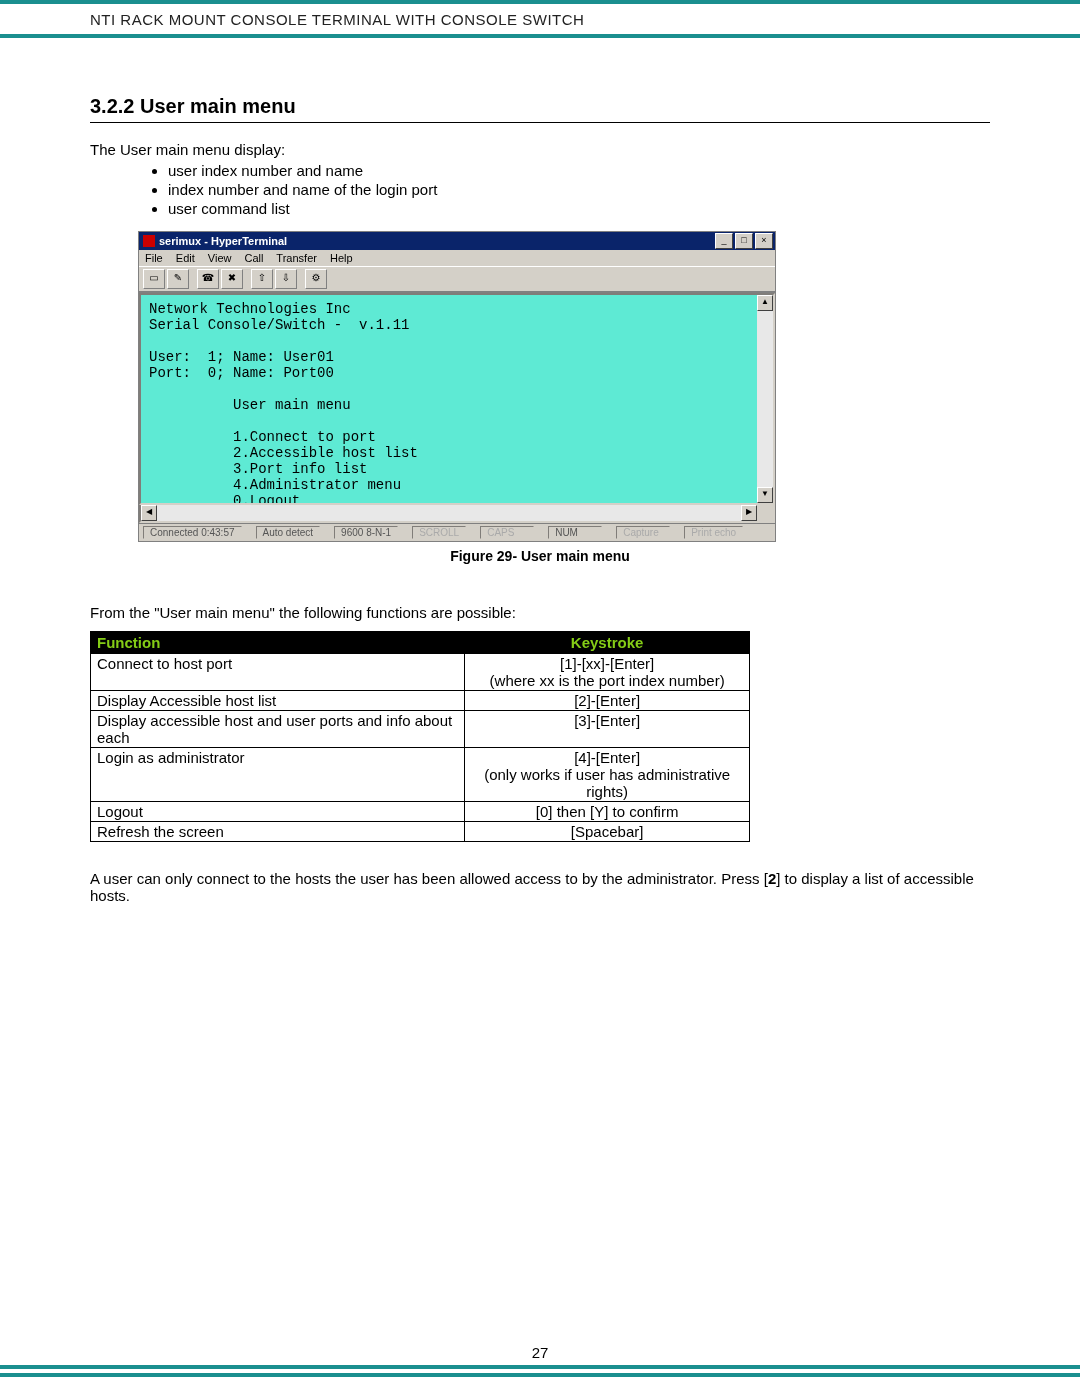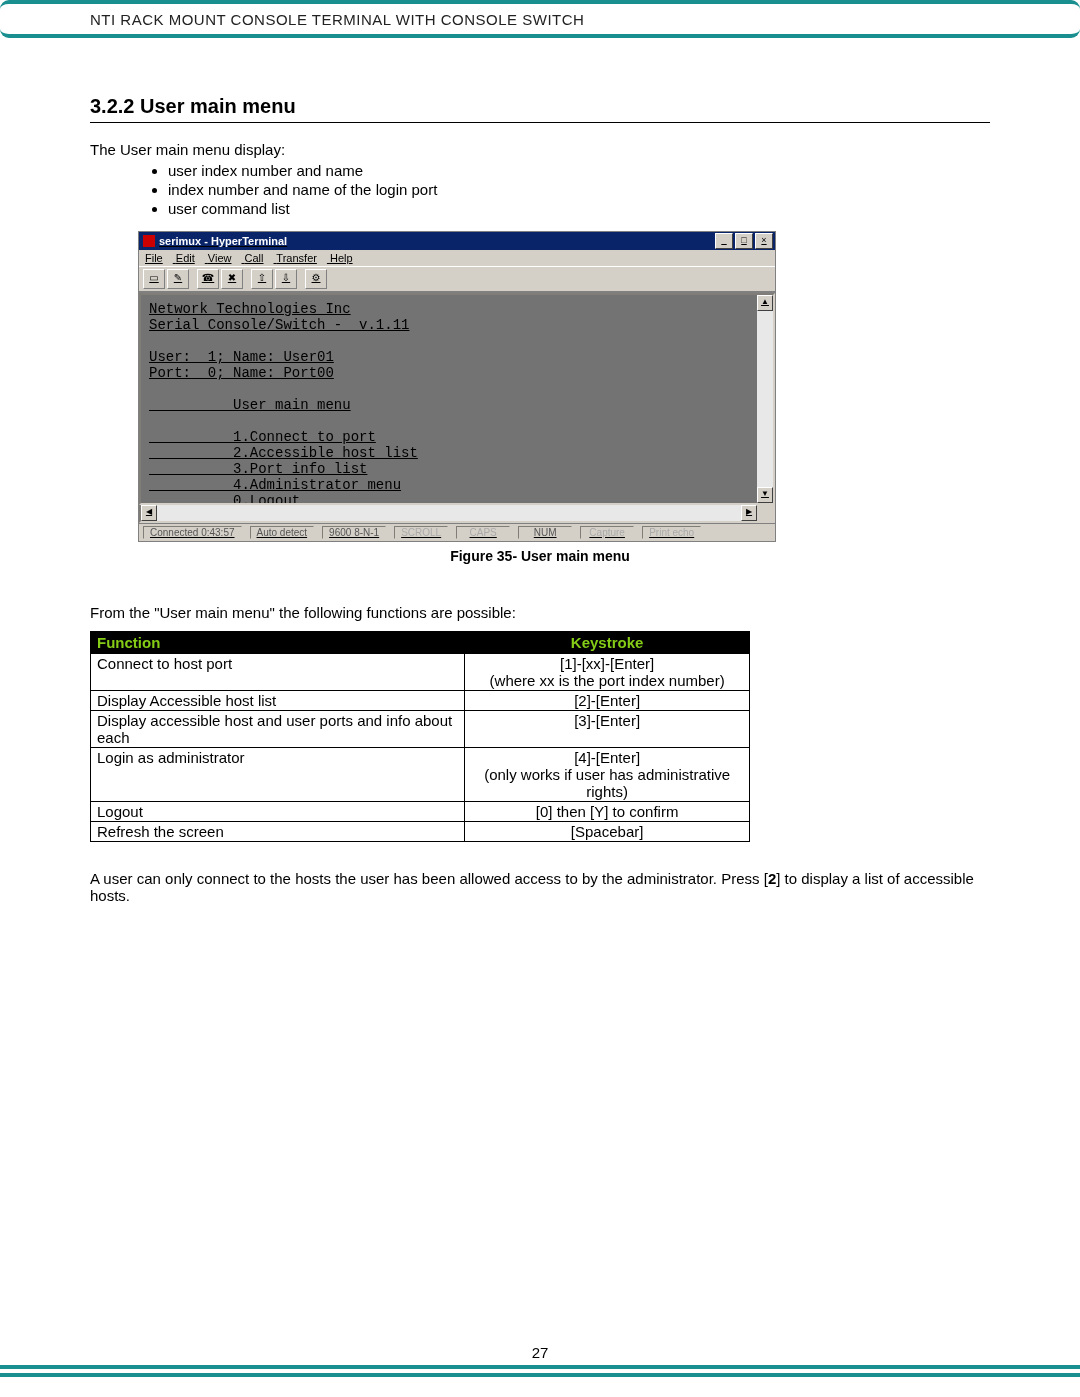--- a/index.html
+++ b/index.html
@@ -20,21 +20,20 @@
   .header-band {
     border-top: 4px solid #1a8f8f;
     border-bottom: 4px solid #1a8f8f;
     height: 30px;
     display: flex;
     align-items: center;
     padding-left: 90px;
     font-size: 15px;
     letter-spacing: 0.5px;
     color: #222;
-    border-radius: 9px;
   }
   .content {
     padding: 45px 90px 0 90px;
   }
   h2.section-heading {
     font-family: Arial, Helvetica, sans-serif;
     font-weight: bold;
     font-size: 20px;
     margin: 12px 0 18px 0;
     border-bottom: 1.5px solid #000;
@@ -52,21 +51,20 @@
   ul.bullets li { margin: 2px 0; }
 
   
   .ht-window {
     width: 636px;
     margin: 6px 0 0 48px;
     background: #d4d0c8;
     border: 1px solid #808080;
     font-family: Tahoma, Arial, sans-serif;
     font-size: 11px;
-    text-decoration: underline;
   }
   .ht-titlebar {
     background: linear-gradient(#0a246a, #a6caf0);
     background: #0a246a;
     color: #fff;
     height: 18px;
     display: flex;
     align-items: center;
     padding: 0 2px 0 4px;
   }
@@ -108,21 +106,21 @@
     background: #d4d0c8;
     border: 1px solid #fff;
     border-right-color:#808080; border-bottom-color:#808080;
     font-size:10px; text-align:center; line-height:16px;
   }
   .ht-term-wrap {
     display:flex;
     border-top:1px solid #808080;
   }
   .ht-terminal {
-    background: #737373;
+    background: #5eead4;
     font-family: "Courier New", monospace;
     font-size: 14px;
     line-height: 16px;
     white-space: pre;
     padding: 6px 8px 2px 8px;
     flex:1;
     height: 200px;
     overflow:hidden;
     border: 2px inset #d4d0c8;
     border-right:none;
@@ -147,23 +145,22 @@
     border:2px inset #d4d0c8; border-top:none;
     margin-right:16px;
   }
   .ht-hscroll .track { flex:1; background:#e8e8e8; }
   .ht-status {
     background:#d4d0c8;
     border-top:1px solid #808080;
     font-size:10px;
     padding:2px 4px;
     display:flex;
-    gap:8px;
+    gap:14px;
     color:#555;
-    text-align:center;
   }
   .ht-status .cell {
     border:1px inset #d4d0c8;
     padding:0 6px;
     min-width:40px;
   }
   .ht-status .cell.dim { color:#aaa; }
   .figure-caption {
     text-align:center;
     font-weight:bold;
@@ -296,21 +293,21 @@
         <div class="cell">Auto detect</div>
         <div class="cell">9600 8-N-1</div>
         <div class="cell dim">SCROLL</div>
         <div class="cell dim">CAPS</div>
         <div class="cell">NUM</div>
         <div class="cell dim">Capture</div>
         <div class="cell dim">Print echo</div>
       </div>
     </div>
 
-    <div class="figure-caption">Figure 35- User main menu</div>
+    <div class="figure-caption">Figure 29- User main menu</div>
 
     <p class="body-text">From the "User main menu" the following functions are possible:</p>
 
     <table class="func-table">
       <thead>
         <tr>
           <th>Function</th>
           <th class="keystroke">Keystroke</th>
         </tr>
       </thead>

